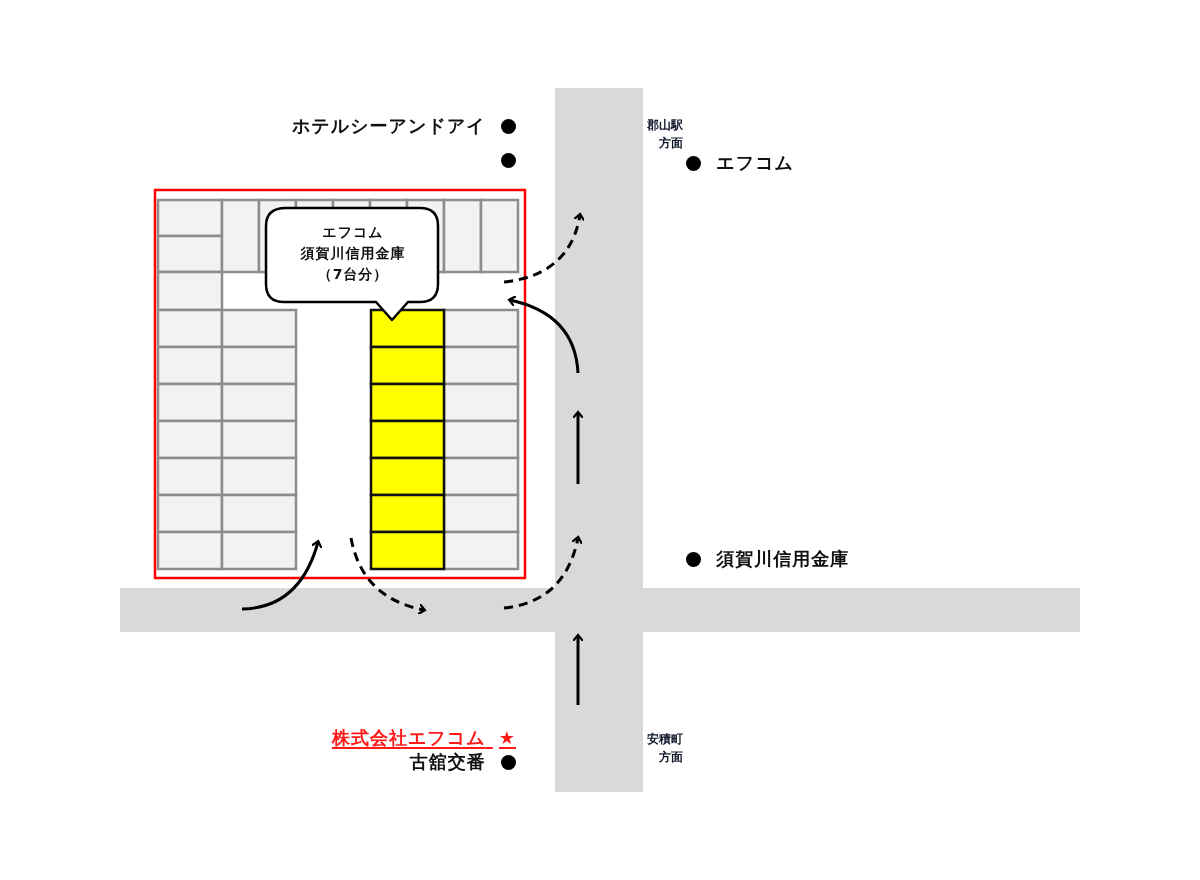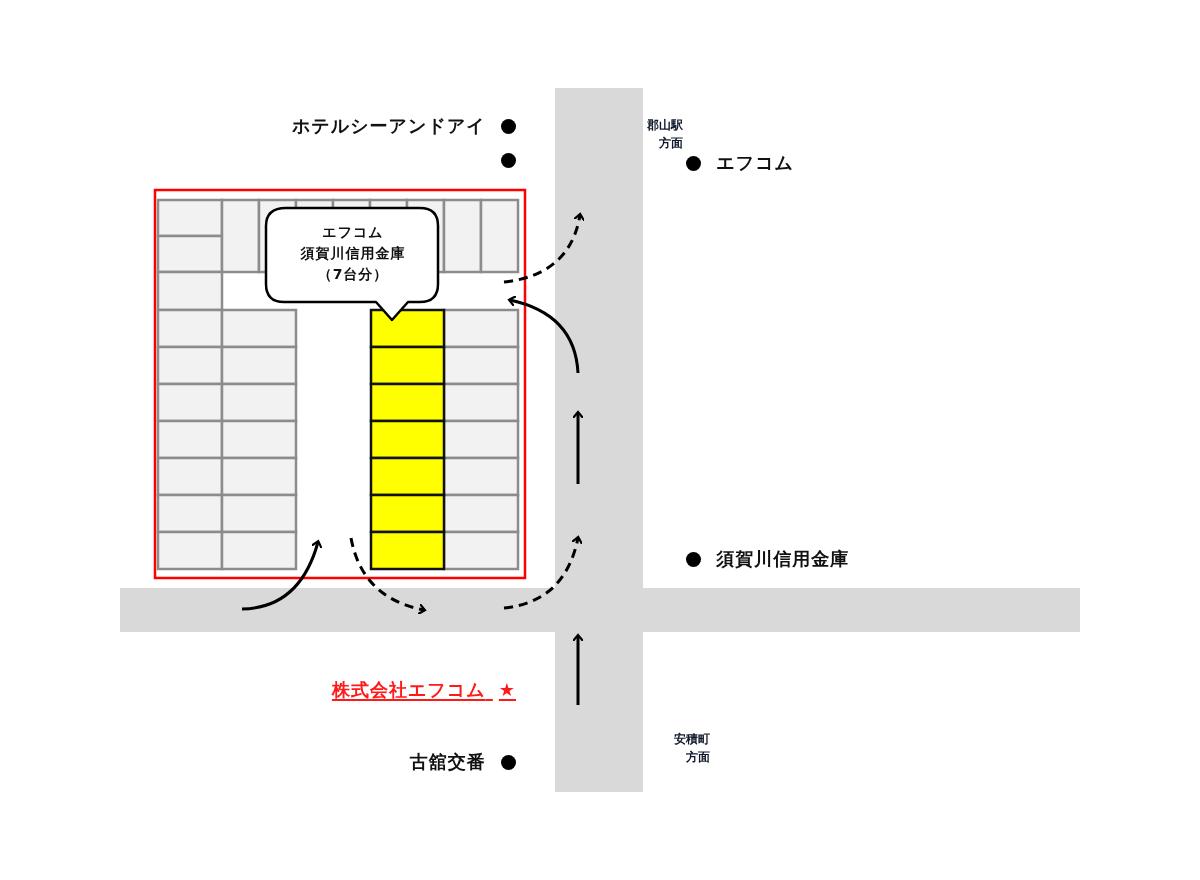--- a/index.html
+++ b/index.html
@@ -106,40 +106,40 @@
 <div class="bubble-text">
   <div>エフコム</div>
   <div>須賀川信用金庫</div>
   <div>（7台分）</div>
 </div>
 
 <div class="road-lbl" style="left:555px; top:116px;">
   <div>郡山駅</div>
   <div>方面</div>
 </div>
-<div class="road-lbl" style="left:582px; top:730px;">
+<div class="road-lbl" style="left:555px; top:730px;">
   <div>安積町</div>
   <div>方面</div>
 </div>
 
 <div class="lbl lbl-right" style="right:684px; top:116px;">
   <span>ホテルシーアンドアイ</span>
   <span class="dot" style="margin-left:8px;"></span>
 </div>
 <div class="lbl lbl-right" style="right:684px; top:150px;">
   <span class="dot" style="margin-left:8px;"></span>
 </div>
 <div class="lbl" style="left:686px; top:153px;">
   <span class="dot" style="margin-right:8px;"></span>
   <span>エフコム</span>
 </div>
 <div class="lbl" style="left:686px; top:549px;">
   <span class="dot" style="margin-right:8px;"></span>
   <span>須賀川信用金庫</span>
 </div>
-<div class="lbl lbl-right company" style="right:684px; top:680px;">
+<div class="lbl lbl-right company" style="right:684px; top:728px;">
   <span>株式会社エフコム</span>
   <span style="margin-left:6px;">★</span>
 </div>
 <div class="lbl lbl-right" style="right:684px; top:752px;">
   <span>古舘交番</span>
   <span class="dot" style="margin-left:8px;"></span>
 </div>
 
 </body></html>

